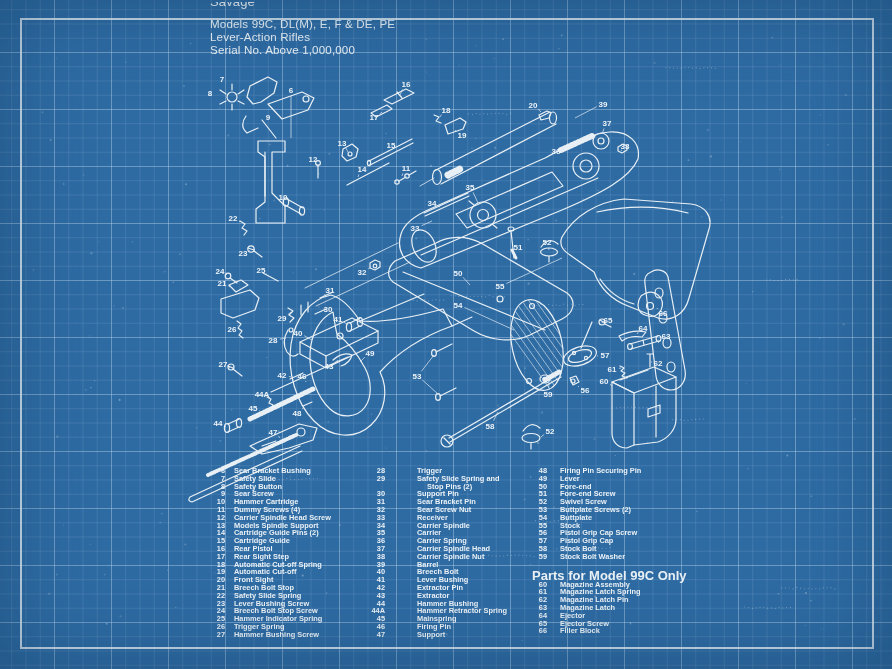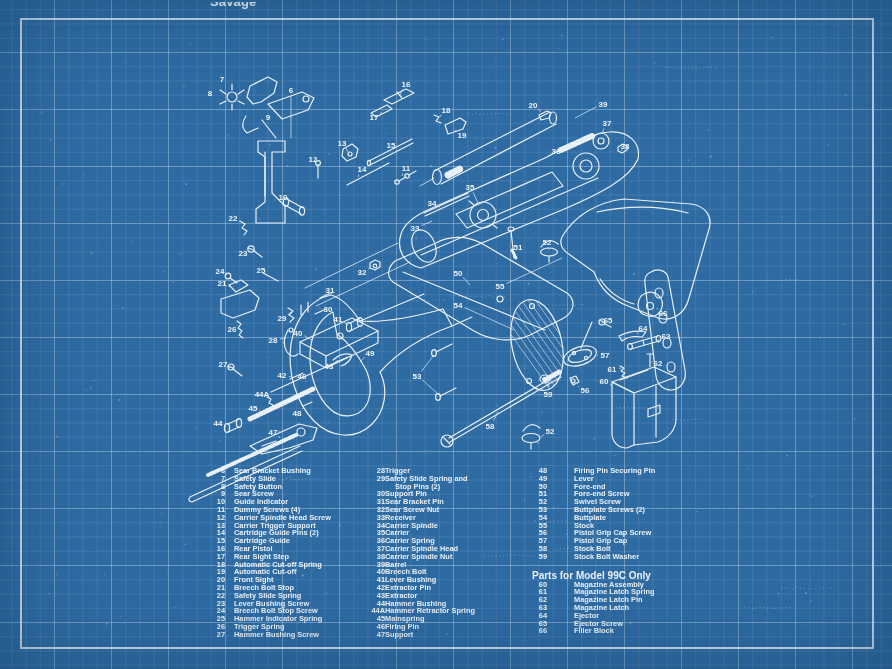--- a/index.html
+++ b/index.html
@@ -11,37 +11,37 @@
       linear-gradient(90deg, rgba(205,228,246,.30) 1px, transparent 1px),
       linear-gradient(rgba(205,228,246,.12) 1px, transparent 1px),
       linear-gradient(90deg, rgba(205,228,246,.12) 1px, transparent 1px);
     background-size:57px 57px,57px 57px,14.25px 14.25px,14.25px 14.25px;
     background-position:-3px -5px,-3px -5px,-3px -5px,-3px -5px;
     font-family:"Liberation Sans",sans-serif;color:#eaf1f6;
   }
   .vignette{position:absolute;inset:0;pointer-events:none;box-shadow:inset 0 0 90px rgba(10,40,70,.35)}
   .frame{position:absolute;left:20px;top:18px;right:18px;bottom:20px;
     border:2px solid rgba(232,241,248,.82);pointer-events:none}
-  .title{position:absolute;left:210px;top:2px;font-weight:bold;letter-spacing:.15px}
+  .title{position:absolute;left:210px;top:2px;font-weight:normal;letter-spacing:.15px}
   .brandclip{height:12px;overflow:hidden}
   .brand{display:block;font-size:13px;line-height:13px;margin-top:-7px}
   .tlines{margin-top:3px}
   .tline{font-size:11.6px;line-height:13px;white-space:nowrap}
   .plist{position:absolute;top:467px;font-weight:bold;font-size:7.4px;line-height:7.8px}
   #col1{left:210px;width:152px}
   #col2{left:368px;width:158px}
   #col3{left:532px;width:170px}
   .row{display:flex;align-items:flex-start}
   .num{flex:0 0 15px;width:15px;text-align:right}
   #col2 .num{flex-basis:17px;width:17px}
   .nm{margin-left:9px;white-space:nowrap}
-  #col2 .nm{margin-left:0}
-  #col3 .nm{margin-left:27px}
+  #col2 .nm{margin-left:32px}
+  #col3 .nm{margin-left:13px}
   .nm2{padding-left:10px}
-  .subhead{margin-top:10px;margin-bottom:1px;font-size:10px;line-height:9px;white-space:nowrap}
+  .subhead{margin-top:10px;margin-bottom:1px;font-size:13px;line-height:9px;white-space:nowrap}
   svg.diagram{position:absolute;left:0;top:0;width:892px;height:669px;pointer-events:none}
   svg text.callout{font-family:"Liberation Sans",sans-serif;font-size:8px;font-weight:bold;fill:#edf3f8}
 </style>
 </head>
 <body>
 
 <div class="page">
 
   <svg class="diagram" viewBox="0 0 892 669">
     <defs>
@@ -738,20 +738,25 @@
         <text x="643" y="328" text-anchor="middle" dominant-baseline="central" class="callout">64</text>
         <text x="608" y="320" text-anchor="middle" dominant-baseline="central" class="callout">65</text>
         <text x="663" y="313" text-anchor="middle" dominant-baseline="central" class="callout">66</text>
       </g>
   </svg>
 
   <div class="title">
     <div class="brandclip">
       <span class="brand">Savage</span>
     </div>
+    <div class="tlines">
+      <div class="tline">Models 99C, DL(M), E, F &amp; DE, PE</div>
+      <div class="tline">Lever-Action Rifles</div>
+      <div class="tline">Serial No. Above 1,000,000</div>
+    </div>
   </div>
 
   <div class="plist" id="col1">
       <div class="row">
         <span class="num">6</span>
         <span class="nm">Sear Bracket Bushing</span>
       </div>
       <div class="row">
         <span class="num">7</span>
         <span class="nm">Safety Slide</span>
@@ -759,33 +764,33 @@
       <div class="row">
         <span class="num">8</span>
         <span class="nm">Safety Button</span>
       </div>
       <div class="row">
         <span class="num">9</span>
         <span class="nm">Sear Screw</span>
       </div>
       <div class="row">
         <span class="num">10</span>
-        <span class="nm">Guide Indicator</span>
+        <span class="nm">Hammer Cartridge</span>
       </div>
       <div class="row">
         <span class="num">11</span>
         <span class="nm">Dummy Screws (4)</span>
       </div>
       <div class="row">
         <span class="num">12</span>
         <span class="nm">Carrier Spindle Head Screw</span>
       </div>
       <div class="row">
         <span class="num">13</span>
-        <span class="nm">Carrier Trigger Support</span>
+        <span class="nm">Models Spindle Support</span>
       </div>
       <div class="row">
         <span class="num">14</span>
         <span class="nm">Cartridge Guide Pins (2)</span>
       </div>
       <div class="row">
         <span class="num">15</span>
         <span class="nm">Cartridge Guide</span>
       </div>
       <div class="row">

